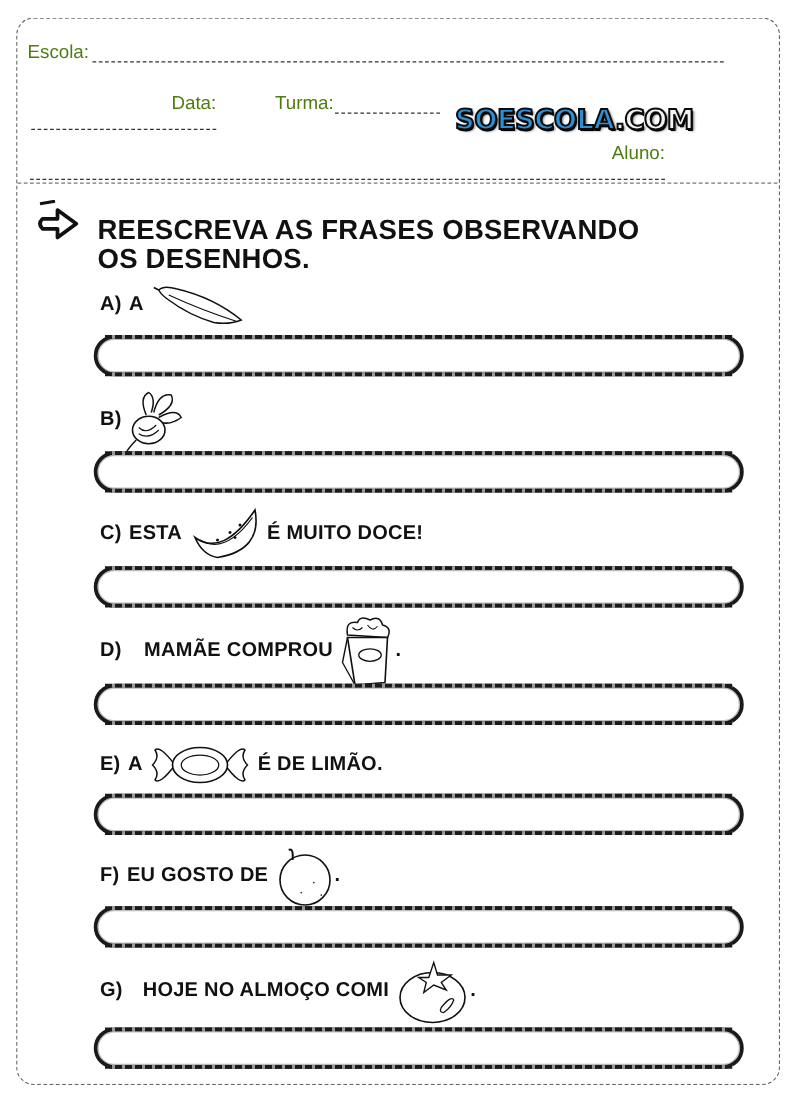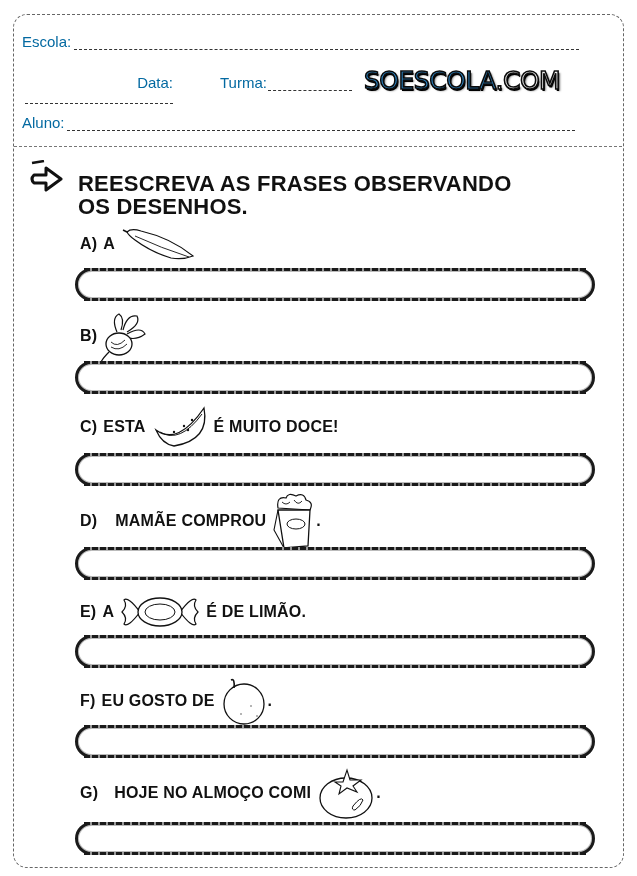--- a/index.html
+++ b/index.html
@@ -2,25 +2,25 @@
 <html><head>
   <meta charset="utf-8">
   <style>
     html, body { margin: 0; padding: 0; background: #ffffff; }
     body { width: 637px; height: 876px; position: relative; overflow: hidden;
            font-family: "Liberation Sans", sans-serif; color: #111; }
     .frame { position: absolute; left: 13px; top: 14px; width: 611px; height: 854px;
              border: 1.3px dashed #666; border-radius: 14px; box-sizing: border-box; }
     .divider { position: absolute; left: 14px; top: 146px; width: 608px; height: 0;
                border-top: 1.3px dashed #777; }
-    .field { position: absolute; font-size: 15px; color: #0369a1; display: flex; align-items: flex-end; }
+    .field { position: absolute; font-size: 15px; color: #4d7c0f; display: flex; align-items: flex-end; }
     .field .lbl { white-space: nowrap; }
     .field .line { border-bottom: 1.2px dashed #333; height: 12px; margin-left: 3px; }
-    .logo { position: absolute; left: 364px; top: 64px; font-family: "DejaVu Sans", sans-serif;
-            font-weight: normal; font-size: 25px; letter-spacing: -0.5px; line-height: 34px;
+    .logo { position: absolute; left: 364px; top: 80px; font-family: "DejaVu Sans", sans-serif;
+            font-weight: bold; font-size: 22px; letter-spacing: -0.5px; line-height: 34px;
             color: #2e8fd4; -webkit-text-stroke: 1.6px #0b0b0b;
             text-shadow: 1px 2px 0 #000, 2px 2px 2px rgba(0,0,0,.5); }
     .logo .tld { color: #f2f2f2; }
     .instr { position: absolute; left: 78px; top: 172px; font-weight: bold; font-size: 22px;
              line-height: 23px; width: 460px; letter-spacing: 0.2px; }
     .arrow { position: absolute; left: 28px; top: 160px; width: 40px; height: 36px; }
     .q { position: absolute; left: 80px; font-weight: bold; font-size: 16px; letter-spacing: 0.2px;
          display: flex; align-items: center; white-space: nowrap; }
     .q svg { display: block; }
     .box { position: absolute; left: 75px; width: 520px; height: 33px; box-sizing: border-box;
@@ -43,21 +43,21 @@
   <span class="line" style="width:505px;"></span>
 </div>
 <div class="field" style="left:22px; top:74px;flex-direction:column;">
   <span class="lbl">Data:</span>
   <span class="line" style="width:148px;"></span>
 </div>
 <div class="field" style="left:220px; top:74px;">
   <span class="lbl">Turma:</span>
   <span class="line" style="width:84px; margin-left:1px;"></span>
 </div>
-<div class="field" style="left:22px; top:114px;">
+<div class="field" style="left:22px; top:114px;flex-direction:column;">
   <span class="lbl">Aluno:</span>
   <span class="line" style="width:508px; margin-left:2px;"></span>
 </div>
 
 <div class="logo"><span>SOESCOLA</span><span class="tld">.COM</span></div>
 
 <svg class="arrow" viewBox="0 0 40 36">
   <line x1="4" y1="3" x2="16" y2="1" stroke="#111" stroke-width="2.5"></line>
   <path d="M6 15 L18 15 L18 8 L33 19 L18 30 L18 23 L6 23 Q2 19 6 15 Z" fill="#fff" stroke="#111" stroke-width="3" stroke-linejoin="round"></path>
 </svg>

